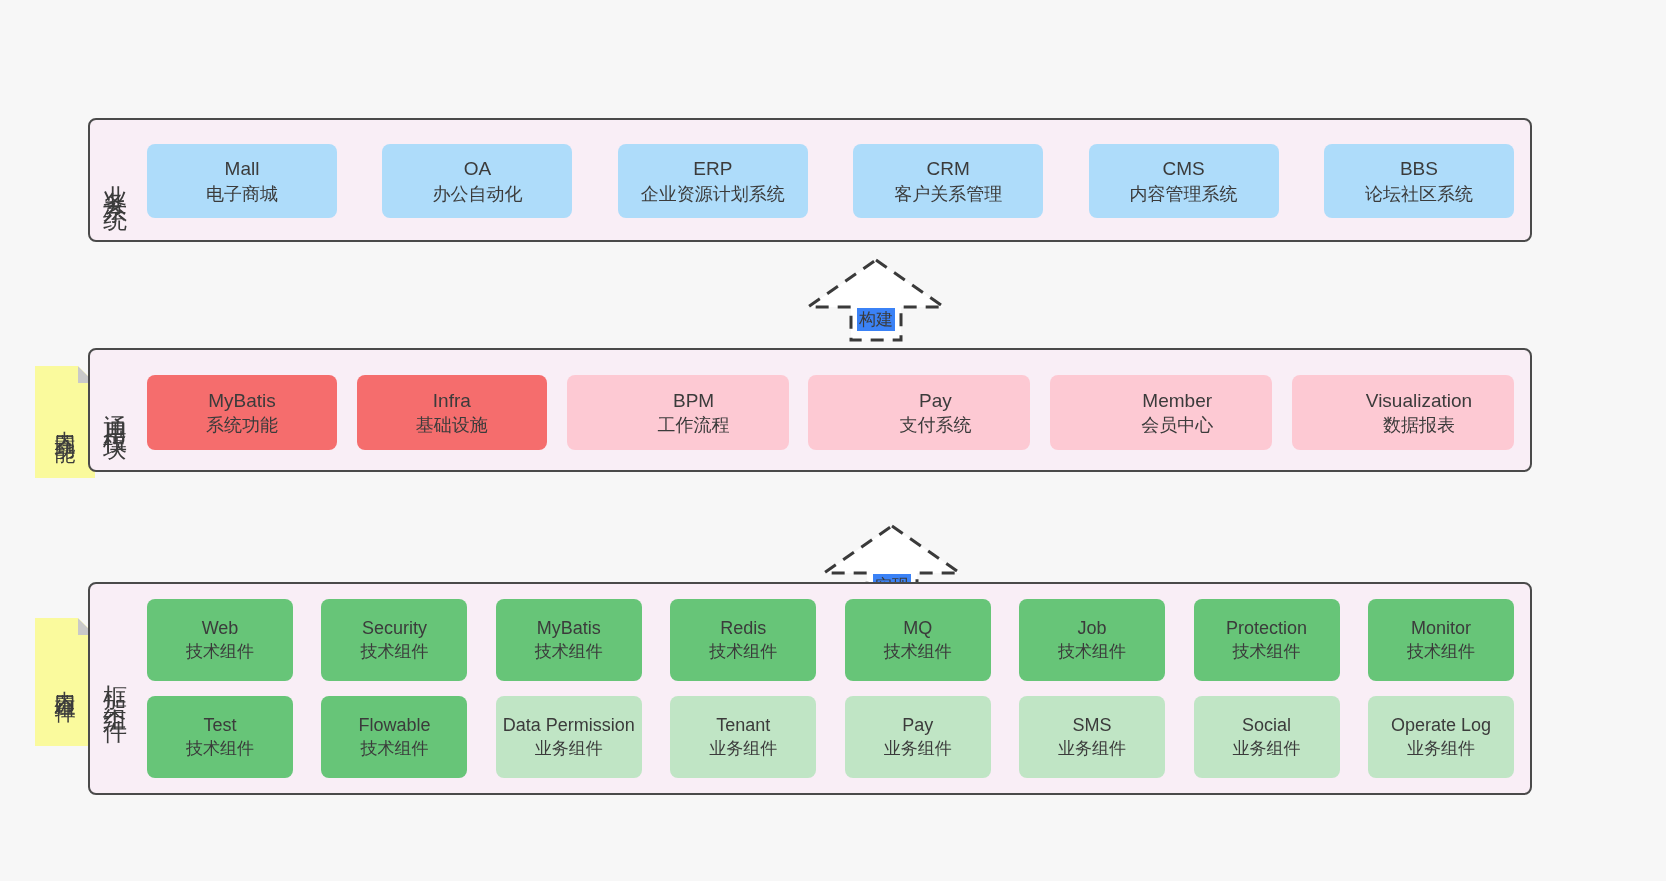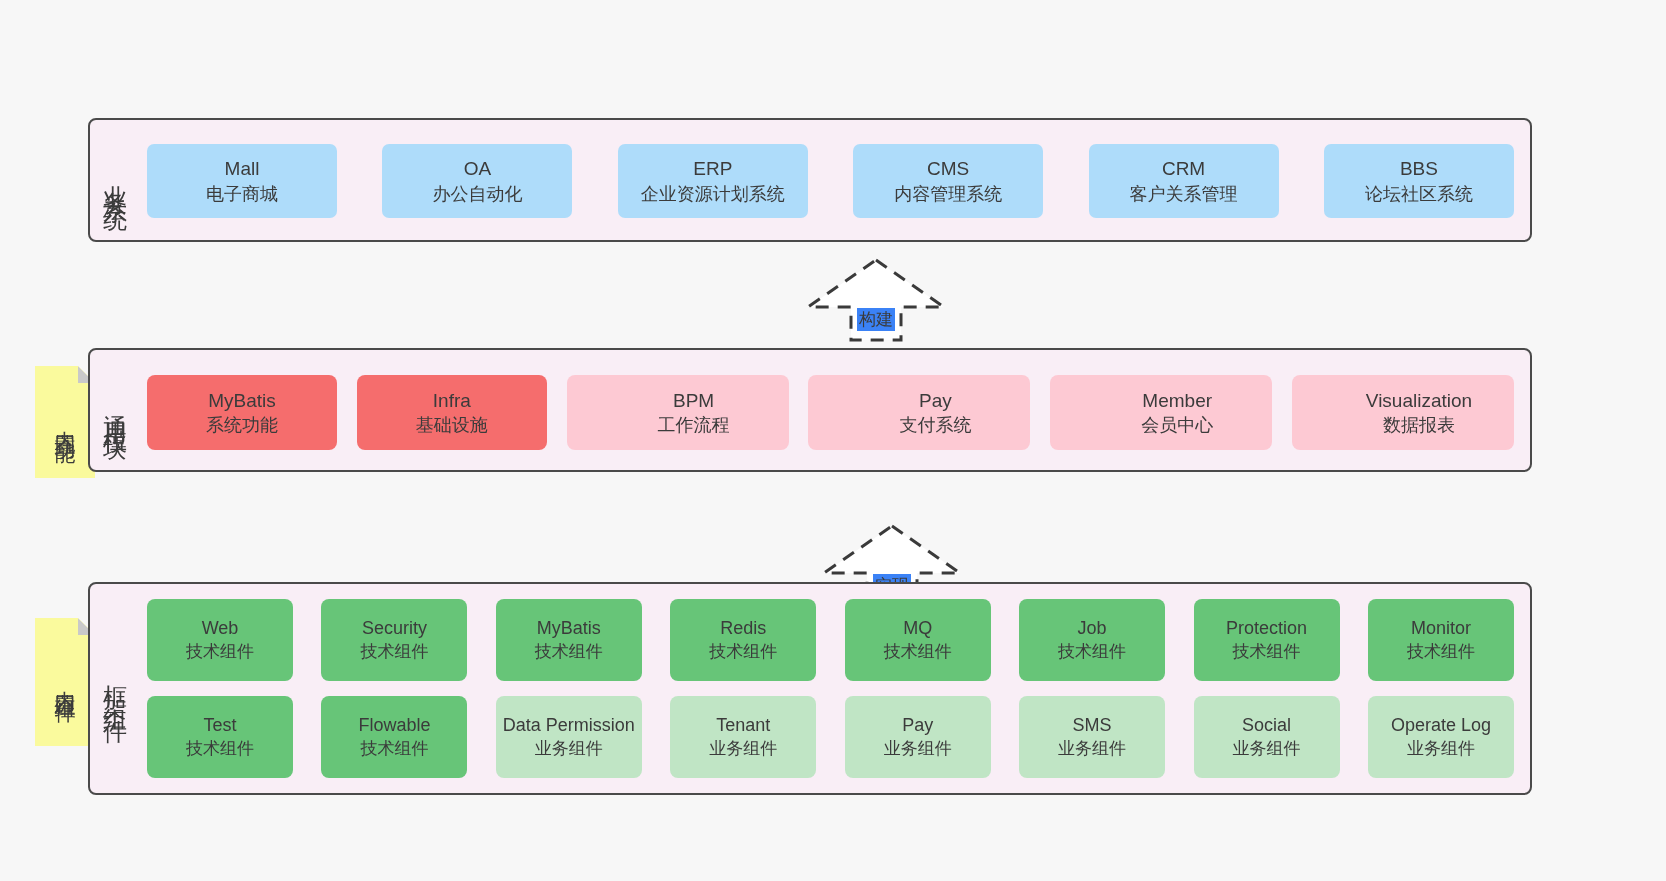--- a/index.html
+++ b/index.html
@@ -37,21 +37,21 @@
 
   .box {
     border-radius:8px; display:flex; flex-direction:column;
     justify-content:center; align-items:center; text-align:center;
     line-height:1.35;
   }
   .p-top .box, .p-mid .box { width:190px; }
   .box-name { font-size:19px; }
   .box-desc { font-size:18px; }
 
-  .box.blue        { background:var(--box-blue,#aedcfa);border-radius:7px; }
+  .box.blue        { background:var(--box-blue,#aedcfa); }
   .box.red         { background:var(--box-red,#f56d6d); }
   .box.pink        { background:var(--box-pink,#fdc9d3);padding-left:32px; }
   .box.green       { background:var(--box-green,#67c578); }
   .box.green-light { background:var(--box-green-light,#c0e5c5); }
 
   .rows {
     position:absolute; inset:0; box-sizing:border-box;
     padding:15px 16px 15px 57px;
     display:flex; flex-direction:column; justify-content:space-between;
   }
@@ -102,26 +102,26 @@
         </div>
         <div class="box blue">
           <div class="box-name">OA</div>
           <div class="box-desc">办公自动化</div>
         </div>
         <div class="box blue">
           <div class="box-name">ERP</div>
           <div class="box-desc">企业资源计划系统</div>
         </div>
         <div class="box blue">
+          <div class="box-name">CRM</div>
+          <div class="box-desc">客户关系管理</div>
+        </div>
+        <div class="box blue">
           <div class="box-name">CMS</div>
           <div class="box-desc">内容管理系统</div>
-        </div>
-        <div class="box blue">
-          <div class="box-name">CRM</div>
-          <div class="box-desc">客户关系管理</div>
         </div>
         <div class="box blue">
           <div class="box-name">BBS</div>
           <div class="box-desc">论坛社区系统</div>
         </div>
       </div>
   </div>
 
   <div class="arrow arrow-build">
     <svg width="140" height="84" viewBox="0 0 140 84">

